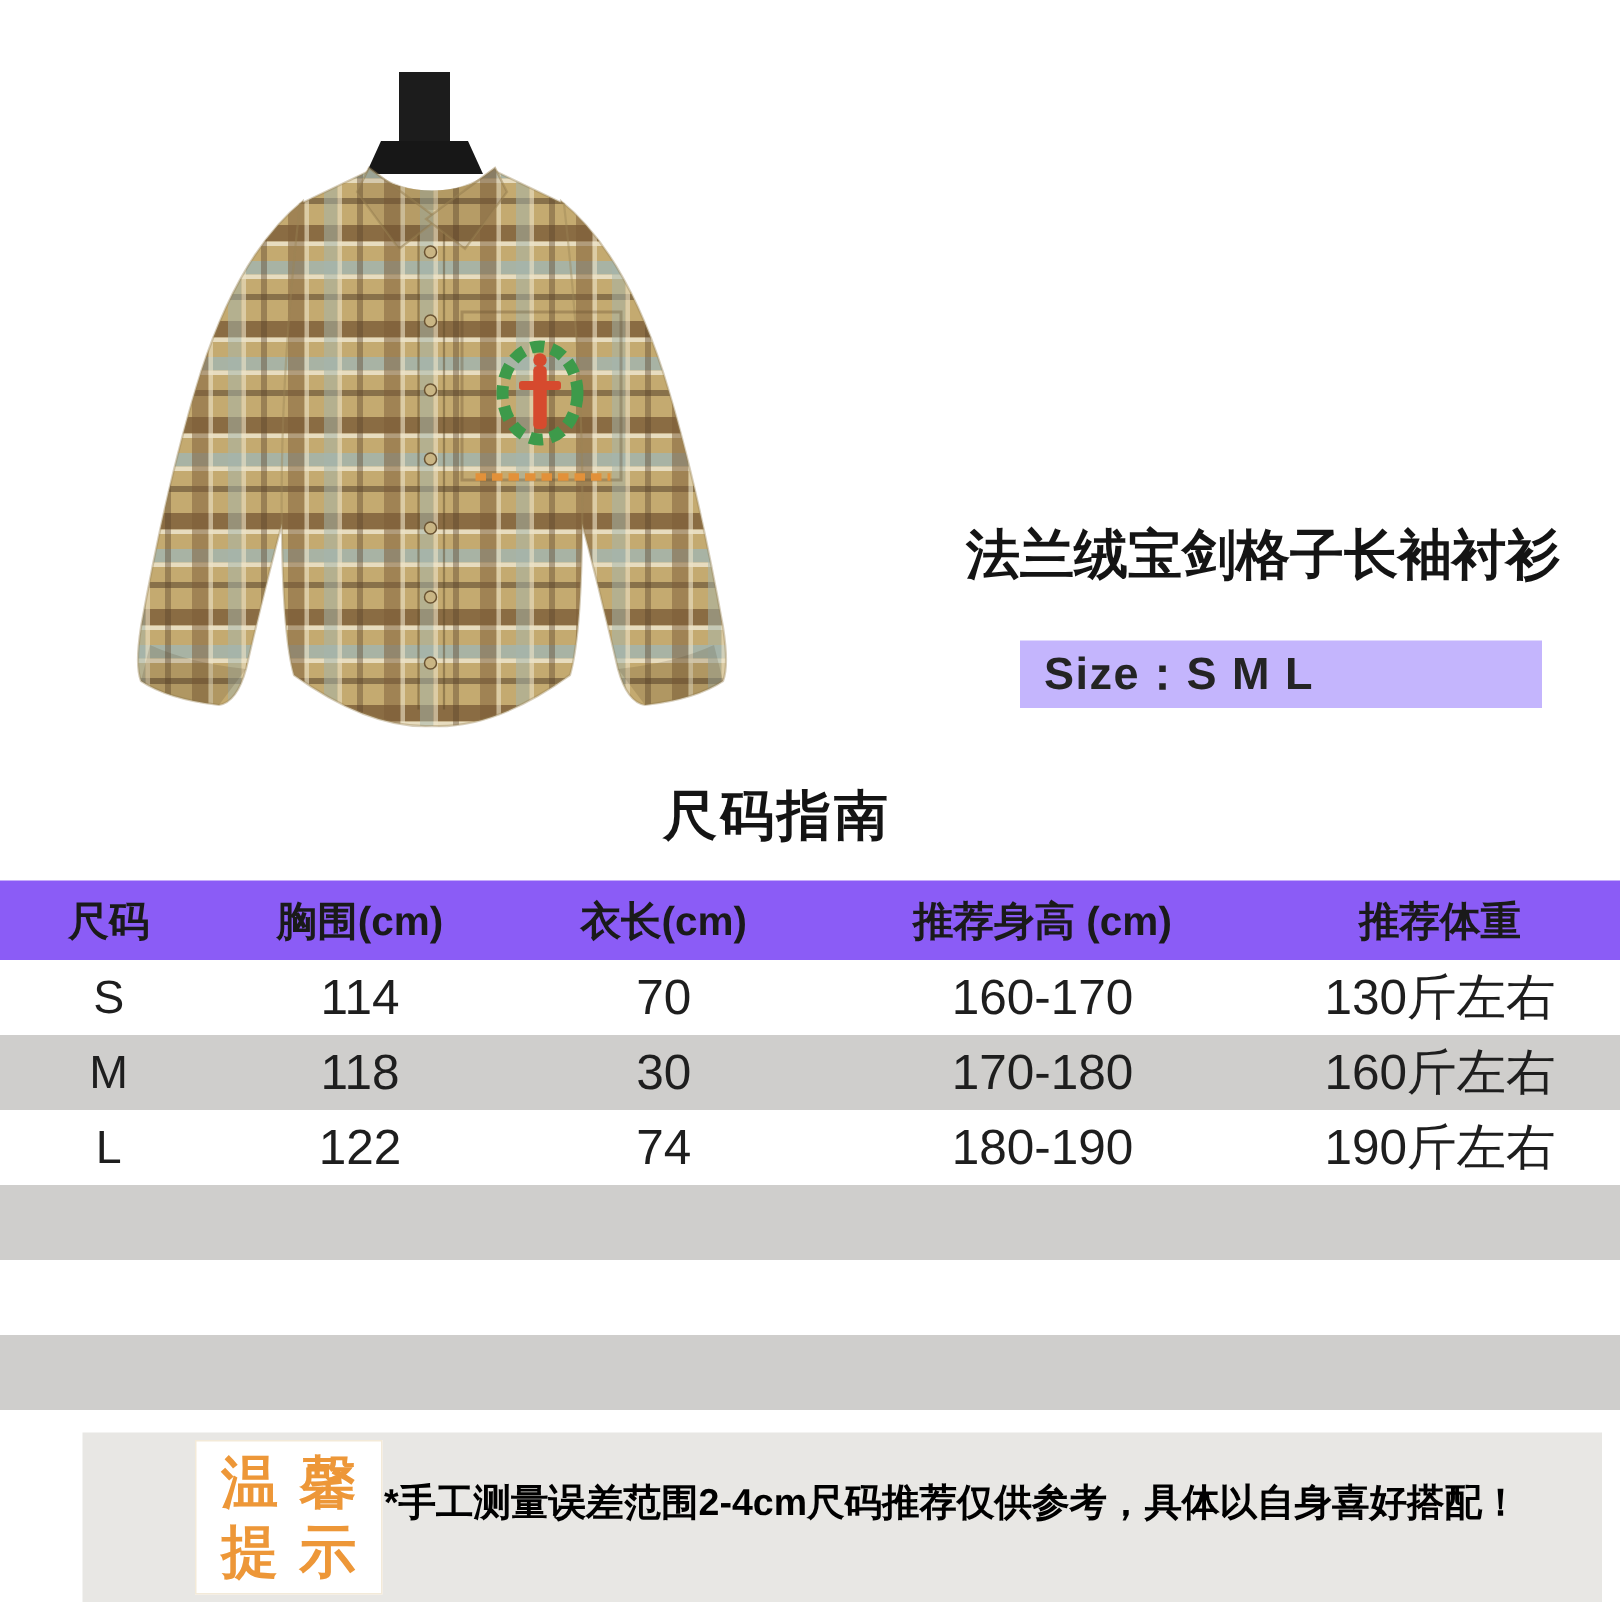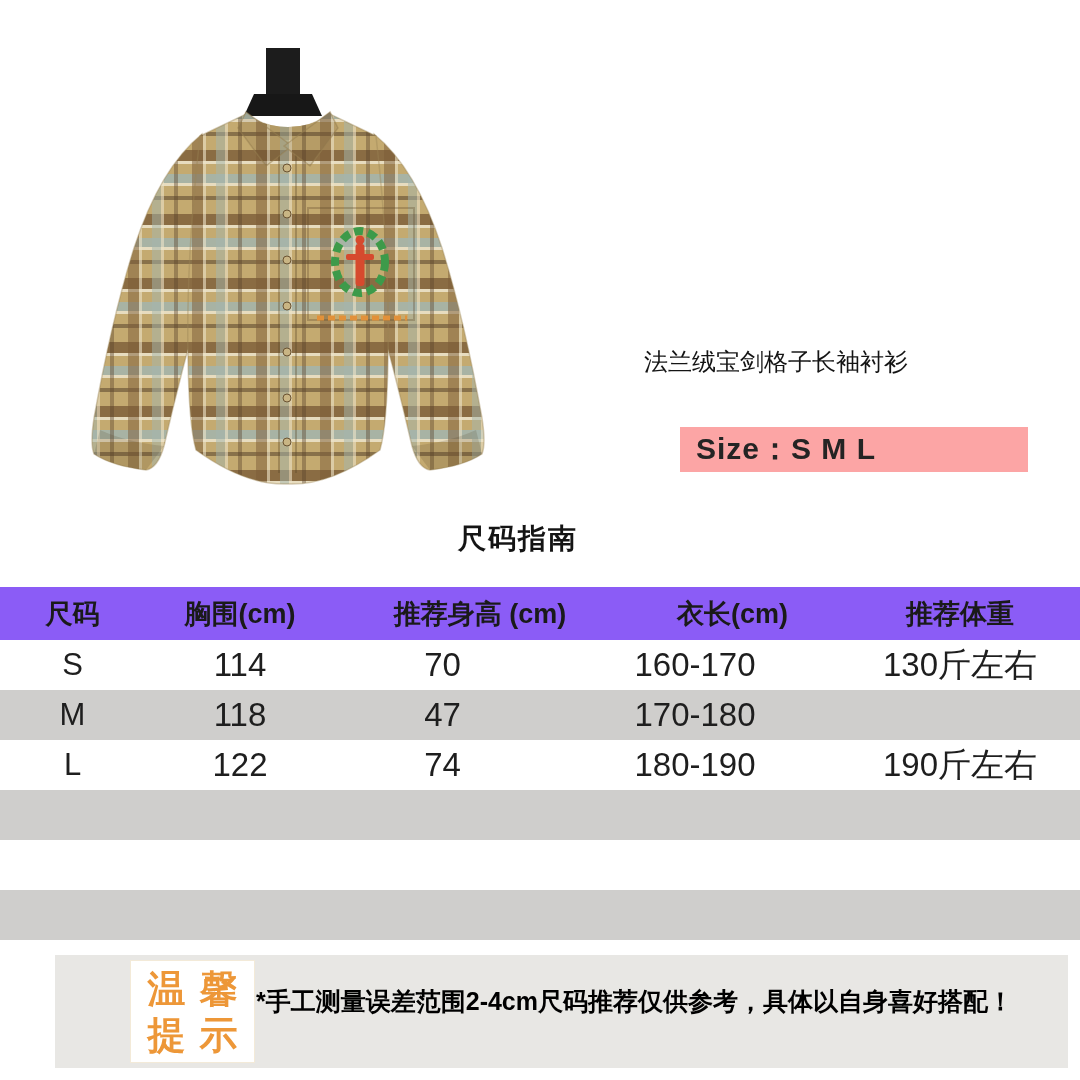--- a/index.html
+++ b/index.html
@@ -3,26 +3,26 @@
 <meta charset="utf-8">
 <style>
   html,body{margin:0;padding:0;background:#ffffff;}
   body{font-family:"Liberation Sans", sans-serif; color:#1c1c1c;}
   .canvas{position:relative;width:1080px;height:1080px;background:#ffffff;overflow:hidden;}
 
   
   .photo{position:absolute;left:60px;top:18px;width:500px;height:485px;background:#ffffff;}
 
   
-  .product-title{position:absolute;left:644px;top:346px;width:420px;font-size:24px;font-weight:400;color:#141414;letter-spacing:0px;white-space:nowrap;}
-  .size-box{position:absolute;left:680px;top:427px;width:348px;height:45px;background:#fca5a5;display:flex;align-items:center;}
+  .product-title{position:absolute;left:644px;top:346px;width:420px;font-size:36px;font-weight:700;color:#141414;letter-spacing:0px;white-space:nowrap;}
+  .size-box{position:absolute;left:680px;top:427px;width:348px;height:45px;background:#c4b5fd;display:flex;align-items:center;}
   .size-box span{margin-left:16px;font-size:30px;font-weight:700;color:#242424;letter-spacing:1px;white-space:nowrap;}
 
   
-  .guide-title{position:absolute;left:0px;top:520px;width:1036px;text-align:center;font-size:28px;font-weight:700;color:#141414;letter-spacing:2px;}
+  .guide-title{position:absolute;left:0px;top:520px;width:1036px;text-align:center;font-size:36px;font-weight:700;color:#141414;letter-spacing:2px;}
 
   
   .size-table{position:absolute;left:0px;top:587px;width:1080px;}
   .trow{display:flex;width:1080px;height:50px;align-items:center;}
   .trow.gray{background:#cfcecc;}
   .trow.white{background:#ffffff;}
   .trow.header{background:#8b5cf6;height:53px;}
   .tcell{text-align:center;font-size:33px;color:#1e1e1e;white-space:nowrap;}
   .header .tcell{font-size:27px;font-weight:700;color:#1a1a1a;}
   .tcell.c0{width:145px;}
@@ -125,36 +125,37 @@
   <div class="size-box">
     <span>Size：S M L</span>
   </div>
 
   <div class="guide-title">尺码指南</div>
 
   <div class="size-table">
     <div class="trow header">
       <div class="tcell c0">尺码</div>
       <div class="tcell c1">胸围(cm)</div>
+      <div class="tcell c2">衣长(cm)</div>
       <div class="tcell c3">推荐身高 (cm)</div>
-      <div class="tcell c2">衣长(cm)</div>
       <div class="tcell c4">推荐体重</div>
     </div>
     <div class="trow white">
       <div class="tcell c0 size-letter">S</div>
       <div class="tcell c1">114</div>
       <div class="tcell c2">70</div>
       <div class="tcell c3">160-170</div>
       <div class="tcell c4">130斤左右</div>
     </div>
     <div class="trow gray">
       <div class="tcell c0 size-letter">M</div>
       <div class="tcell c1">118</div>
-      <div class="tcell c2">47</div>
+      <div class="tcell c2">30</div>
       <div class="tcell c3">170-180</div>
+      <div class="tcell c4">160斤左右</div>
     </div>
     <div class="trow white">
       <div class="tcell c0 size-letter">L</div>
       <div class="tcell c1">122</div>
       <div class="tcell c2">74</div>
       <div class="tcell c3">180-190</div>
       <div class="tcell c4">190斤左右</div>
     </div>
     <div class="trow gray"></div>
     <div class="trow white"></div>

